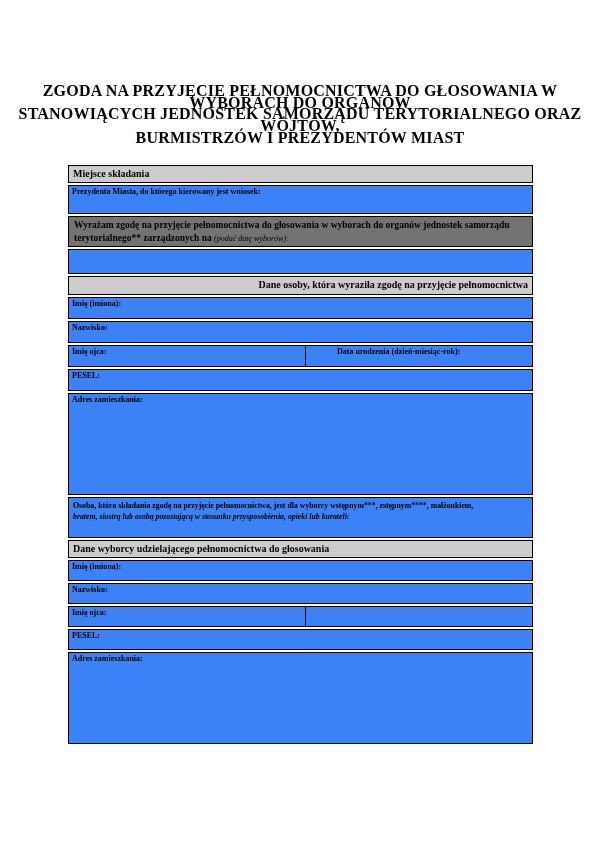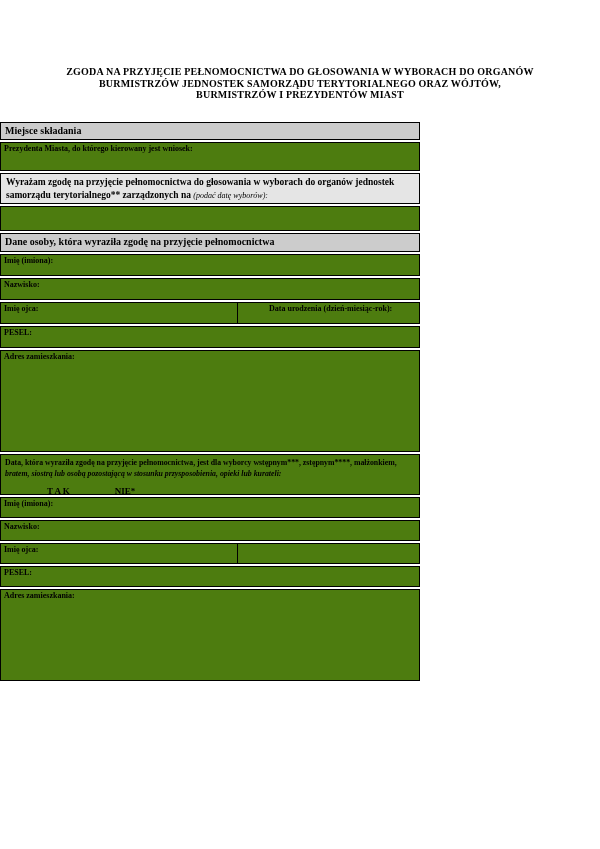--- a/index.html
+++ b/index.html
@@ -6,50 +6,50 @@
   html, body { background: #ffffff; }
   body {
     width: 600px; height: 849px;
     font-family: "Liberation Serif", serif;
     color: #000;
     overflow: hidden;
   }
   .page { width: 600px; height: 849px; background: #fff; position: relative; }
 
   .doc-title {
-    margin-top: 66px;
+    margin-top: 85px;
     text-align: center;
     font-weight: bold;
-    font-size: 10px;
+    font-size: 16px;
     line-height: 11.7px;
     letter-spacing: 0.2px;
   }
 
-  .form { margin-top: 21px; width: 420px; }
+  .form { margin-left: 68px; margin-top: 21px; width: 465px; }
 
   .box {
     border: 1px solid #000;
     margin-bottom: 2px;
-    background: #4d7c0f;
+    background: #3b82f6;
     overflow: hidden;
   }
   .bar {
     background: #cccccc;
     font-weight: bold;
     font-size: 10px;
     padding: 2px 4px 0 4px;
   }
   .label {
     font-weight: bold;
     font-size: 8px;
     padding: 1px 3px 0 3px;
     line-height: 10px;
   }
   .statement {
-    background: #e5e5e5;
+    background: #737373;
     font-weight: bold;
     font-size: 9.5px;
     line-height: 13px;
     padding: 2px 5px 0 5px;
   }
   .statement .it {
     font-weight: normal;
     font-style: italic;
     font-size: 8px;
   }
@@ -66,38 +66,38 @@
   .rel-options { padding: 1px 4px 0 4px; }
   .rel-options .opt {
     font-weight: bold;
     font-size: 9px;
     display: inline-block;
   }
   .opt-yes { margin-left: 42px; }
   .opt-no  { margin-left: 41px; }
 
   .h18 { height: 18px; }
-  .h19 { height: 19px; }
+  .h19 { height: 19px; text-align: right; }
   .h21 { height: 21px; }
   .h22 { height: 22px; }
   .h25 { height: 25px; }
   .h29 { height: 29px; }
   .h31 { height: 31px; }
   .h41 { height: 41px; }
   .h92 { height: 92px; }
   .h102 { height: 102px; }
 </style>
 </head>
 <body>
 
 <div class="page">
 
   <div class="doc-title">
     <div>ZGODA NA PRZYJĘCIE PEŁNOMOCNICTWA DO GŁOSOWANIA W WYBORACH DO ORGANÓW</div>
-    <div>BURMISTRZÓW JEDNOSTEK SAMORZĄDU TERYTORIALNEGO ORAZ WÓJTÓW,</div>
+    <div>STANOWIĄCYCH JEDNOSTEK SAMORZĄDU TERYTORIALNEGO ORAZ WÓJTÓW,</div>
     <div>BURMISTRZÓW I PREZYDENTÓW MIAST</div>
   </div>
 
   <div class="form">
 
     <div class="box bar h18">Miejsce składania</div>
 
     <div class="box h29">
       <div class="label">Prezydenta Miasta, do którego kierowany jest wniosek:</div>
     </div>
@@ -129,28 +129,25 @@
 
     <div class="box h22">
       <div class="label">PESEL:</div>
     </div>
 
     <div class="box h102">
       <div class="label">Adres zamieszkania:</div>
     </div>
 
     <div class="box h41">
-      <div class="rel-text">Data, która wyraziła zgodę na przyjęcie pełnomocnictwa, jest dla wyborcy wstępnym***, zstępnym****, małżonkiem,</div>
+      <div class="rel-text">Osoba, która składania zgodę na przyjęcie pełnomocnictwa, jest dla wyborcy wstępnym***, zstępnym****, małżonkiem,</div>
       <div class="rel-text" style="padding-top:0;font-style:italic;">bratem, siostrą lub osobą pozostającą w stosunku przysposobienia, opieki lub kurateli:</div>
-      <div class="rel-options">
-        <span class="opt opt-yes">T A K</span>
-        <span class="opt opt-no">NIE*</span>
-      </div>
     </div>
 
+    <div class="box bar h18">Dane wyborcy udzielającego pełnomocnictwa do głosowania</div>
 
     <div class="box h21">
       <div class="label">Imię (imiona):</div>
     </div>
 
     <div class="box h21">
       <div class="label">Nazwisko:</div>
     </div>
 
     <div class="box row h21">

